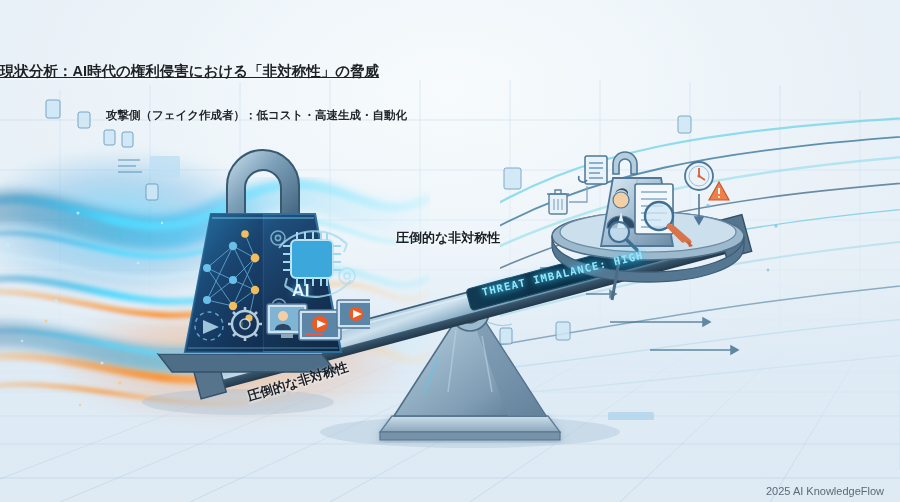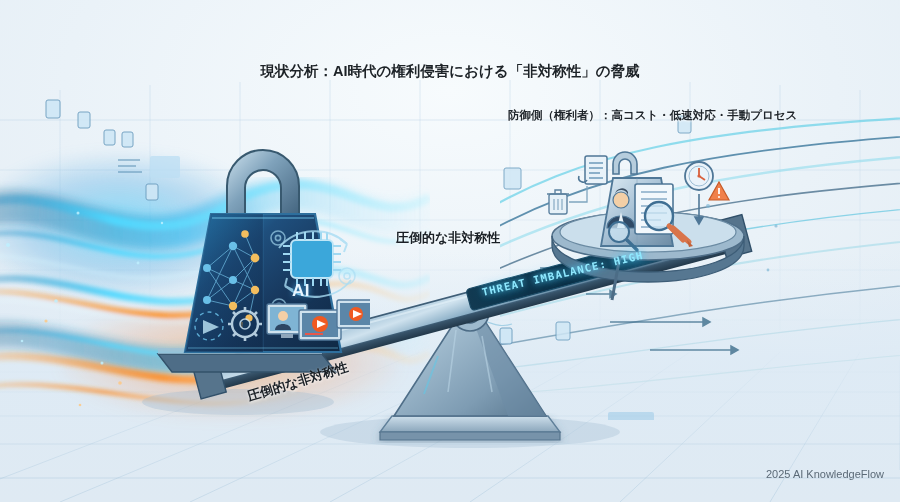--- a/index.html
+++ b/index.html
@@ -33,42 +33,43 @@
   
   .rflow{position:absolute;right:-20px;top:110px;width:420px;height:300px;pointer-events:none;}
 
   
   .title{
     position:absolute;top:24px;left:0;right:0;text-align:center;
     font-size:21px;font-weight:bold;color:#1b1f24;letter-spacing:.2px;
     text-shadow:0 1px 2px rgba(255,255,255,.9);
   }
   .subtitle{
-    position:absolute;top:62px;left:0;right:0;text-align:center;
+    position:absolute;top:62px;left:0;right:0;text-align:left;
     font-size:14.5px;font-weight:bold;color:#1d2328;
     text-shadow:0 1px 2px rgba(255,255,255,.9);
+    text-decoration:underline;
   }
   .side-label{
     position:absolute;font-size:11.5px;font-weight:bold;color:#20262c;
     text-shadow:0 1px 2px rgba(255,255,255,.95);white-space:nowrap;
   }
   .side-left{left:106px;top:108px;}
   .side-right{left:508px;top:108px;}
 
   .annot-center{
     position:absolute;left:396px;top:229px;font-size:13px;font-weight:bold;
     color:#1a2026;text-shadow:0 1px 3px rgba(255,255,255,.95);white-space:nowrap;
   }
   .annot-beam{
     position:absolute;left:248px;top:388px;font-size:13px;font-weight:bold;
     color:#1a2026;text-shadow:0 1px 3px rgba(255,255,255,.9);white-space:nowrap;
     transform:rotate(-17deg);transform-origin:left center;
   }
   .footer{
-    position:absolute;right:16px;bottom:22px;font-size:11px;color:#5b6a77;
+    position:absolute;right:16px;bottom:5px;font-size:11px;color:#5b6a77;
     white-space:nowrap;
   }
 
   
   .scale{position:absolute;left:0;top:0;width:900px;height:502px;pointer-events:none;}
 
   
   .readout{
     position:absolute;left:482px;top:286px;
     font-family:"DejaVu Sans Mono","Liberation Mono",monospace;
@@ -512,21 +513,21 @@
 
       <g>
         <path d="M130 78 L146 92" stroke="#d9744a" stroke-width="5" stroke-linecap="round"></path>
         <path d="M144 90 L150 96 L146 97 Z" fill="#c0623b"></path>
       </g>
     </svg>
   </div>
 
   <div class="subtitle">現状分析：AI時代の権利侵害における「非対称性」の脅威</div>
 
-  <div class="side-label side-right">防御側（権利者）：高コスト・低速対応・手動プロセス</div>
+  <div class="side-label side-left">攻撃側（フェイク作成者）：低コスト・高速生成・自動化</div>
 
   <div class="annot-center">圧倒的な非対称性</div>
   <div class="annot-beam">圧倒的な非対称性</div>
 
   <div class="readout">THREAT IMBALANCE: HIGH</div>
 
   <div class="footer">2025 AI KnowledgeFlow</div>
 </div>
 
 </body></html>

